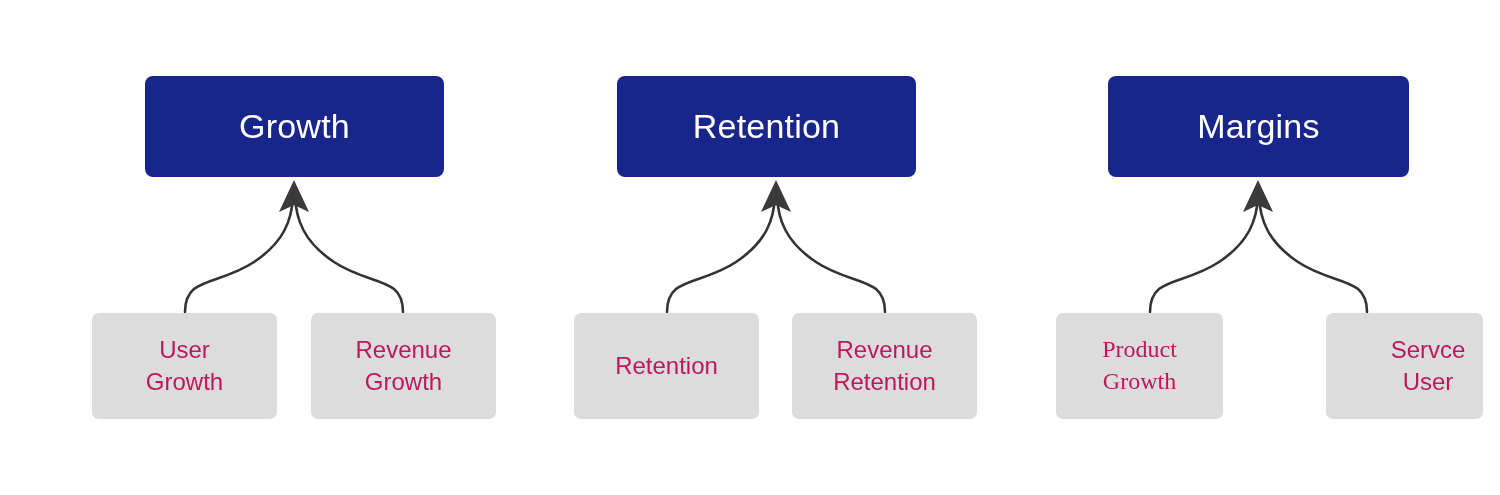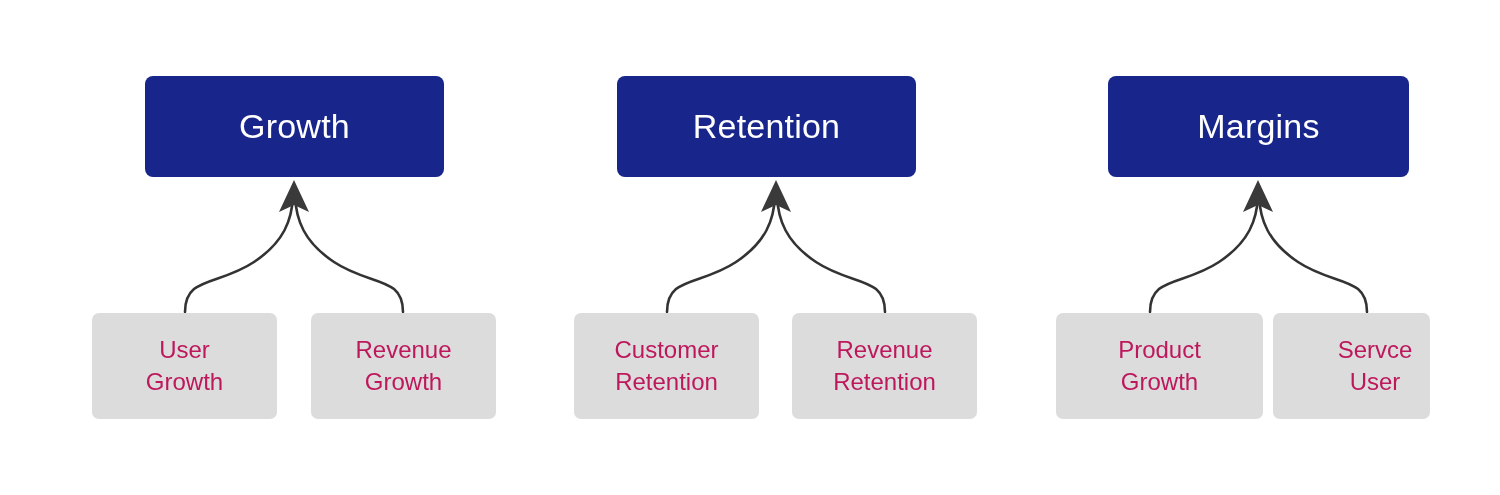--- a/index.html
+++ b/index.html
@@ -116,46 +116,45 @@
     </div>
   </div>
 
   <div class="group">
     <div class="parent-node" style="left:591px; top:76px; width:299px; height:101px; background:#18268C;">
       <span class="parent-label">Retention</span>
     </div>
 
     <div class="child-node" style="left:548px; top:313px; width:185px; height:106px; background:#DCDCDC;">
       <span class="child-label">
-        <span class="line">Customer</span>
         <span class="line">Retention</span>
       </span>
     </div>
 
     <div class="child-node" style="left:766px; top:313px; width:185px; height:106px; background:#DCDCDC;">
       <span class="child-label">
         <span class="line">Revenue</span>
         <span class="line">Retention</span>
       </span>
     </div>
   </div>
 
   <div class="group">
     <div class="parent-node" style="left:1082px; top:76px; width:301px; height:101px; background:#18268C;">
       <span class="parent-label">Margins</span>
     </div>
 
-    <div class="child-node" style="left:1030px; top:313px; width:207px; height:106px; background:#DCDCDC;">
+    <div class="child-node" style="left:1030px; top:313px; width:167px; height:106px; background:#DCDCDC;font-family:Liberation Serif, serif;">
       <span class="child-label">
         <span class="line">Product</span>
         <span class="line">Growth</span>
       </span>
     </div>
 
-    <div class="child-node" style="left:1247px; top:313px; width:157px; height:106px; background:#DCDCDC;padding-left:47px;">
+    <div class="child-node" style="left:1300px; top:313px; width:157px; height:106px; background:#DCDCDC;padding-left:47px;">
       <span class="child-label">
         <span class="line">Servce</span>
         <span class="line">User</span>
       </span>
     </div>
   </div>
 
 </div>
 
 </body></html>

